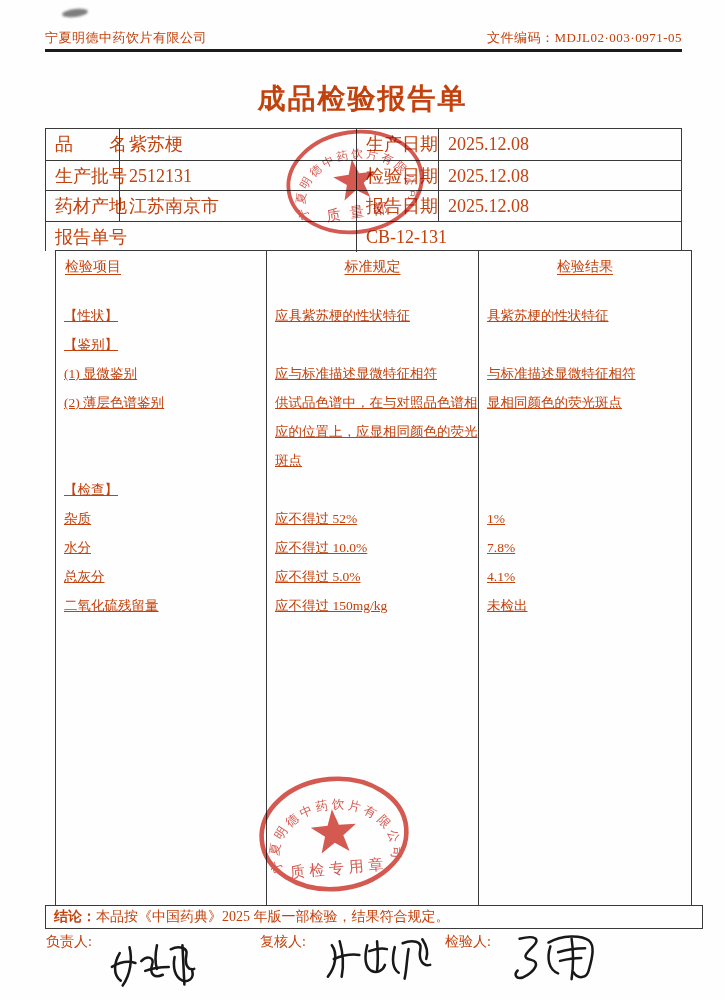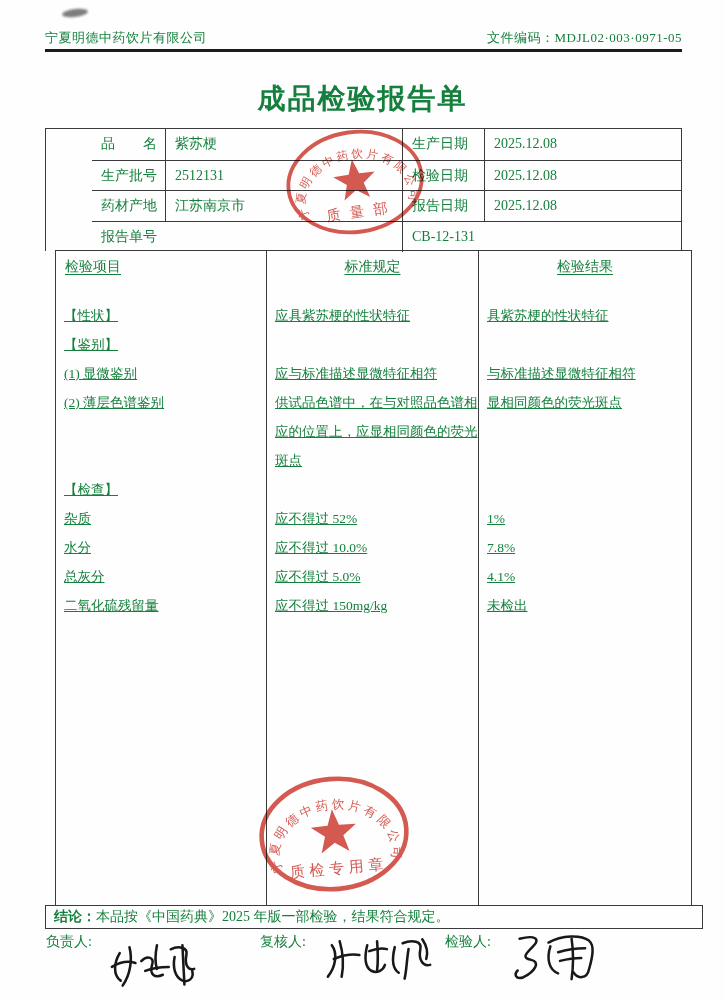--- a/index.html
+++ b/index.html
@@ -2,21 +2,21 @@
 <html><head>
 <meta charset="utf-8">
 <style>
   * { box-sizing: border-box; margin: 0; padding: 0; }
   html,body { background:#ffffff; }
   .page {
     position: relative;
     width: 725px; height: 1000px;
     background: #fefefe;
     font-family: "Liberation Serif", "DejaVu Serif", serif;
-    color: #15803d;
+    color: #c2410c;
     overflow: hidden;
   }
   
   .hdr {
     position: absolute; left: 45px; top: 29px; width: 637px;
     display: flex; justify-content: space-between;
     font-size: 13px; letter-spacing: .5px;
   }
   .hdr-rule {
     position: absolute; left: 45px; top: 49px; width: 637px; height: 2.5px;
@@ -28,22 +28,21 @@
     transform: rotate(-7deg); opacity: .7; filter: blur(1px);
   }
   .title {
     position: absolute; left: 0; top: 80px; width: 100%;
     text-align: center; font-size: 28px; font-weight: bold; letter-spacing: 2px;
   }
   
   .info {
     position: absolute; left: 45px; top: 128px; width: 637px;
     border: 1px solid #3a3a3a; border-bottom: none;
-    font-size: 14px;
-    padding-left: 46px;
+    font-size: 18px;
   }
   .irow { display: grid; grid-template-columns: 73px 237px 82px 1fr; height: 30.5px; }
   .irow + .irow { border-top: 1px solid #3a3a3a; }
   .irow.last { grid-template-columns: 310px 1fr; height: 30px; }
   .icell {
     line-height: 30px; padding-left: 9px; white-space: nowrap; overflow: visible;
   }
   .icell.bl { border-left: 1px solid #3a3a3a; }
   
   .rbody {

